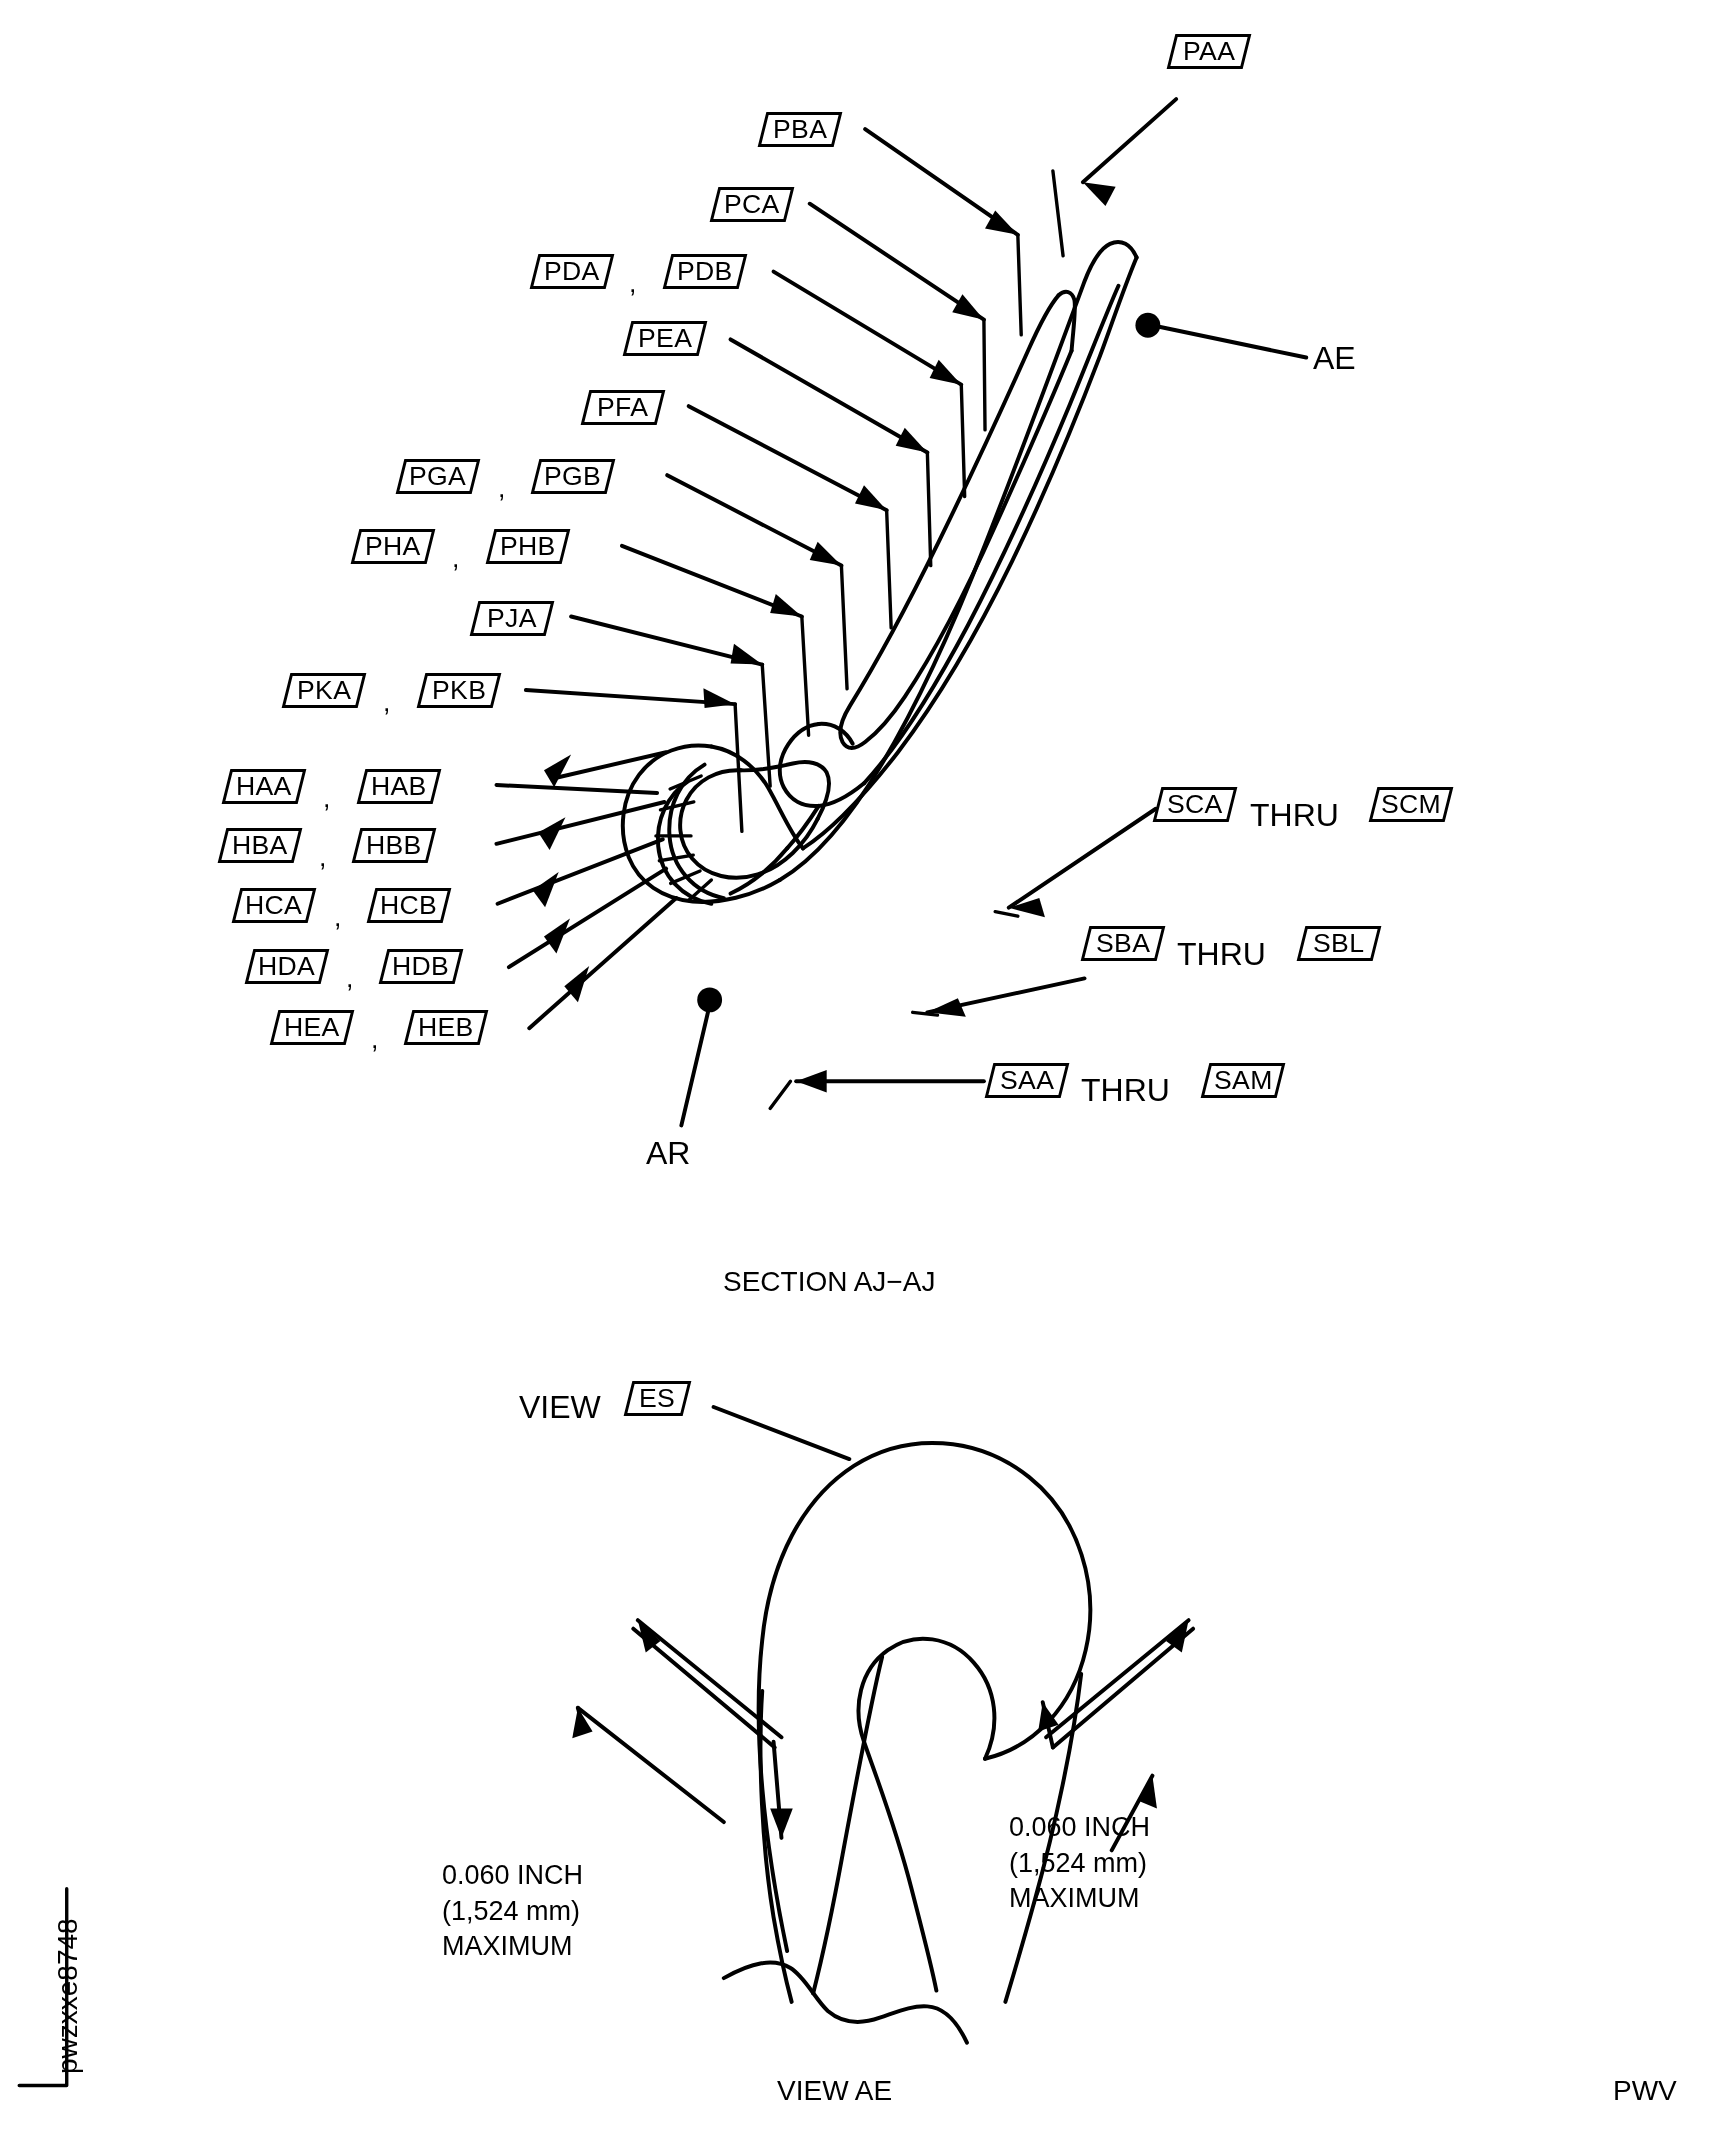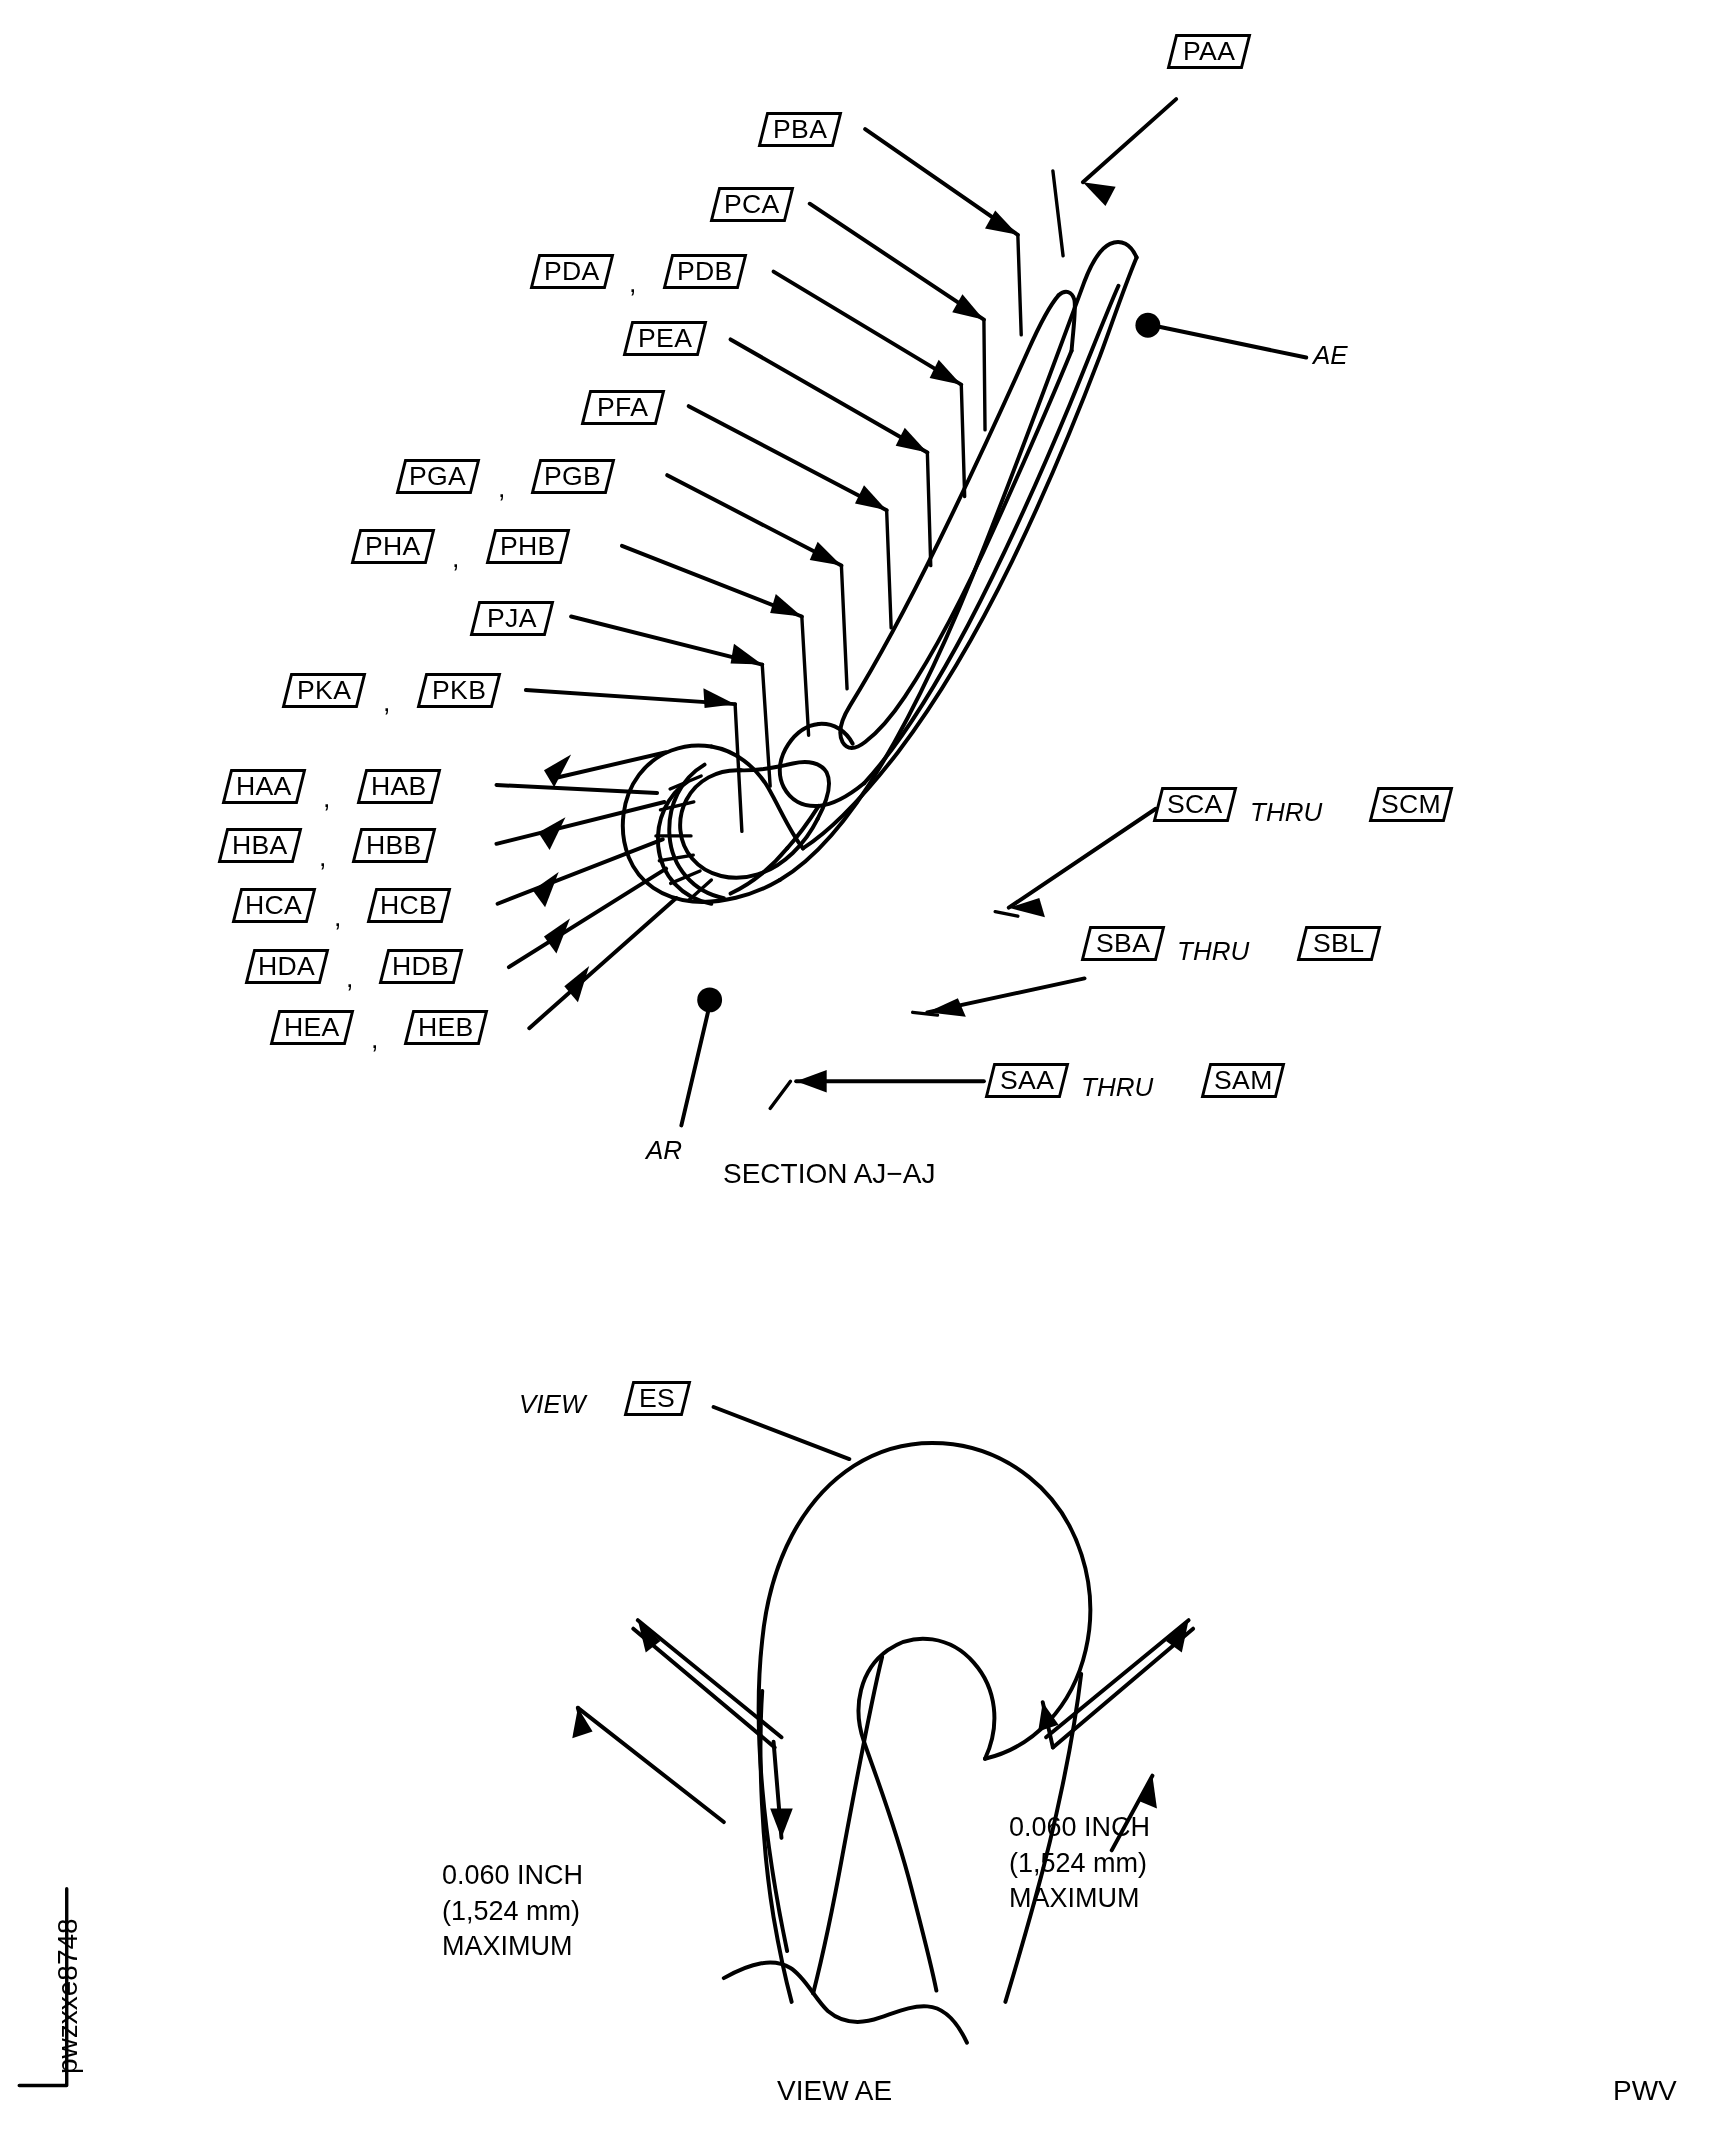--- a/index.html
+++ b/index.html
@@ -61,25 +61,24 @@
     letter-spacing: 0.3px;
     line-height: 1;
     white-space: nowrap;
     font-family: "Liberation Sans", sans-serif;
   }
   .flag.w3 { width: 76px; }
   .flag.w2 { width: 59px; }
 
   .plain {
     position: absolute;
-    font-size: 26px;
+    font-size: 32px;
     white-space: nowrap;
     line-height: 1;
     font-family: "Liberation Sans", sans-serif;
-    font-style: italic;
   }
   .comma {
     position: absolute;
     font-size: 26.6px;
     line-height: 1;
   }
   .caption {
     position: absolute;
     font-size: 28px;
     white-space: nowrap;
@@ -444,21 +443,21 @@
     <span>SAA</span>
   </div>
   <div class="plain" style="left:1081px; top:1074px;">THRU</div>
   <div class="flag w3" style="left:1205px; top:1063px;">
     <span>SAM</span>
   </div>
 
   <div class="plain" style="left:1313px; top:342px;">AE</div>
   <div class="plain" style="left:646px; top:1137px;">AR</div>
 
-  <div class="caption" style="left:723px; top:1160px;">SECTION AJ−AJ</div>
+  <div class="caption" style="left:723px; top:1268px;">SECTION AJ−AJ</div>
 
   <div class="plain" style="left:519px; top:1391px;">VIEW</div>
   <div class="flag w2" style="left:628px; top:1381px;">
     <span>ES</span>
   </div>
 
   <div class="dimtext" style="left:442px; top:1858px;">
     <div>0.060 INCH</div>
     <div>(1,524 mm)</div>
     <div>MAXIMUM</div>

